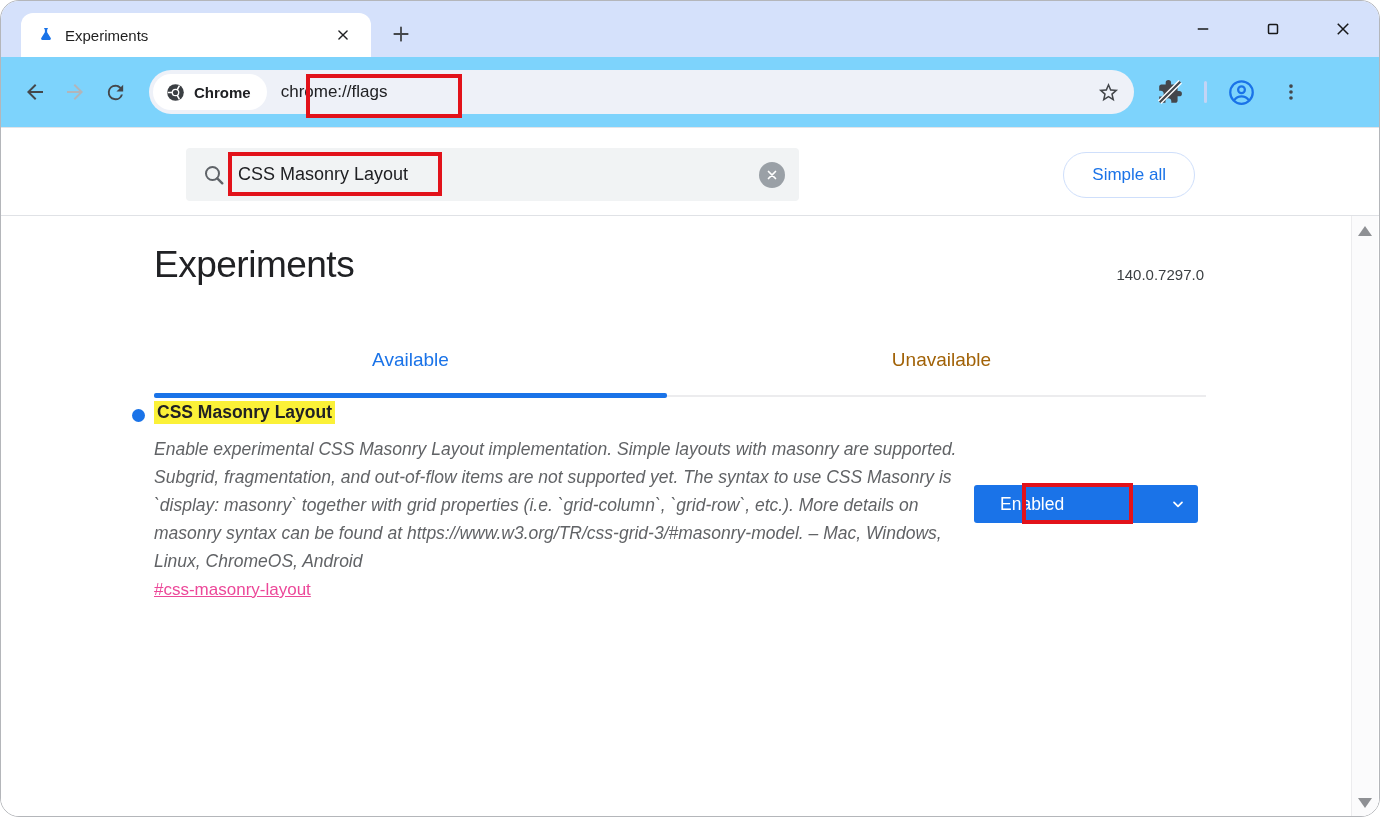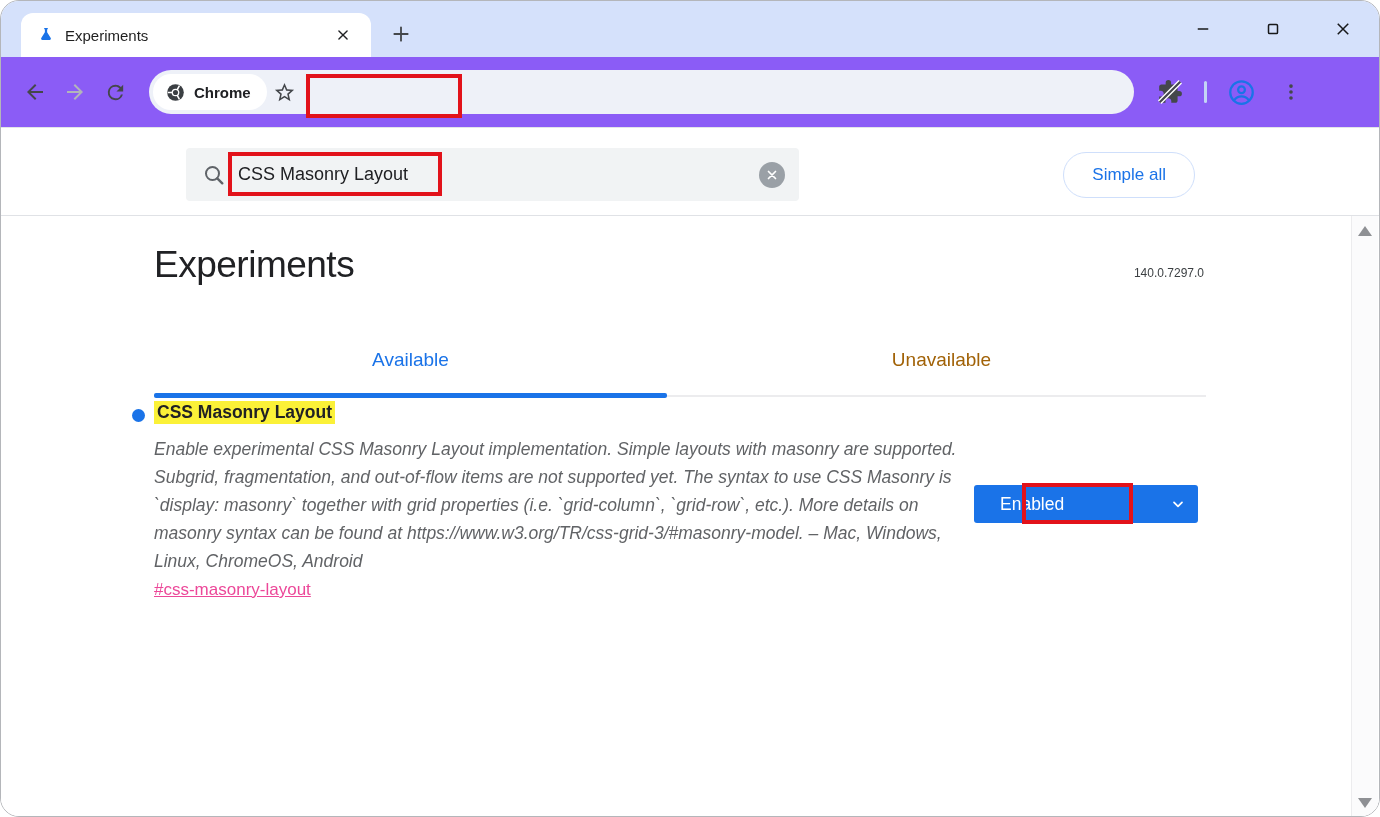--- a/index.html
+++ b/index.html
@@ -15,21 +15,21 @@
     background: #fff; border-radius: 12px 12px 0 0;
     display: flex; align-items: center; padding: 0 14px 0 16px;
   }
   .tab-title { font-size: 15px; color: #1f1f1f; margin-left: 10px; flex: 1; }
   .tab-close { width: 28px; height: 28px; border-radius: 50%; display: flex; align-items: center; justify-content: center; cursor: pointer; }
   .newtab-btn { position: absolute; left: 384px; top: 17px; width: 32px; height: 32px; display: flex; align-items: center; justify-content: center; border-radius: 50%; }
   .win-controls { position: absolute; right: 14px; top: 0; height: 56px; display: flex; align-items: center; gap: 26px; }
   .win-btn { width: 44px; height: 40px; display: flex; align-items: center; justify-content: center; }
   
   .toolbar {
-    position: absolute; left: 0; top: 56px; width: 100%; height: 71px; background: #8b5cf6;
+    position: absolute; left: 0; top: 56px; width: 100%; height: 71px; background: #7dd3fc;
     border-bottom: 1px solid #e2e4e8; display: flex; align-items: center;
   }
   .nav-btn { width: 40px; height: 40px; display: flex; align-items: center; justify-content: center; border-radius: 50%; }
   .nav-btn.back { margin-left: 14px; }
   .nav-btn.reload { margin-right: 14px; }
   .omnibox {
     position: relative; width: 985px; height: 44px; border-radius: 22px; background: #eef1f8;
     display: flex; align-items: center; padding: 0 8px 0 4px;
   }
   .site-badge {
@@ -61,21 +61,21 @@
   
   .content { position: absolute; left: 0; top: 215px; width: 100%; height: 602px; background: #fff; }
   .scrollbar {
     position: absolute; right: 1px; top: 0; width: 27px; height: 100%;
     background: #fbfbfc; border-left: 1px solid #ececee;
   }
   .scroll-arrow-up, .scroll-arrow-down { position: absolute; left: 6px; width: 0; height: 0; }
   .scroll-arrow-up { top: 10px; border-left: 7px solid transparent; border-right: 7px solid transparent; border-bottom: 10px solid #8e9094; }
   .scroll-arrow-down { bottom: 10px; border-left: 7px solid transparent; border-right: 7px solid transparent; border-top: 10px solid #8e9094; }
   .page-title { position: absolute; left: 153px; top: 28px; font-size: 37px; font-weight: 300; color: #202124; letter-spacing: -0.5px; }
-  .version { position: absolute; right: 175px; top: 50px; font-size: 12px; color: #3c4043; }
+  .version { position: absolute; right: 175px; top: 50px; font-size: 15px; color: #3c4043; }
   .flag-tabs { position: absolute; left: 153px; top: 115px; width: 1052px; height: 68px; }
   .flag-tab { position: absolute; top: 18px; width: 513px; text-align: center; font-size: 19px; font-weight: 400; cursor: pointer; }
   .flag-tab.available { left: 0; color: #1a73e8; }
   .flag-tab.unavailable { right: 8px; color: #a16207; }
   .tabs-baseline { position: absolute; left: 0; top: 64px; width: 1052px; height: 2px; background: #ececee; }
   .tabs-indicator { position: absolute; left: 0; top: 62px; width: 513px; height: 5px; background: #1a73e8; border-radius: 2px; }
   .flag-bullet { position: absolute; left: 131px; top: 193px; width: 13px; height: 13px; border-radius: 50%; background: #1a73e8; }
   .flag-title { position: absolute; left: 153px; top: 186px; font-size: 17.5px; font-weight: 700; color: #202124; }
   .flag-title span { background: #fbf138; padding: 1px 3px 2px 3px; }
   .flag-desc {
@@ -161,20 +161,21 @@
         <span>
           <svg width="21" height="21" viewBox="0 0 24 24">
             <circle cx="12" cy="12" r="9.5" fill="#3b3f43"></circle>
             <path d="M13.8 8.9L16.5 4.2M8.4 12H3M13.8 15.1l2.7 4.7" stroke="#ffffff" stroke-width="1.8"></path>
             <circle cx="12" cy="12" r="4.4" fill="#ffffff"></circle>
             <circle cx="12" cy="12" r="2.9" fill="#3b3f43"></circle>
           </svg>
         </span>
         <span class="site-badge-label">Chrome</span>
       </div>
+      <span class="url-text">chrome://flags</span>
       <div class="star-btn">
         <svg width="23" height="23" viewBox="0 0 24 24">
             <path d="M22 9.24l-7.19-.62L12 2 9.19 8.63 2 9.24l5.46 4.73L5.82 21 12 17.27 18.18 21l-1.63-7.03L22 9.24zM12 15.4l-3.76 2.27 1-4.28-3.32-2.88 4.38-.38L12 6.1l1.71 4.04 4.38.38-3.32 2.88 1 4.28L12 15.4z" fill="#44474b"></path>
           </svg>
       </div>
     </div>
     <div class="toolbar-right">
       <div class="tb-icon">
         <svg width="26" height="26" viewBox="0 0 24 24">
           <path d="M20.5 11H19V7c0-1.1-.9-2-2-2h-4V3.5a2.5 2.5 0 0 0-5 0V5H4c-1.1 0-1.99.9-1.99 2v3.8H3.5c1.49 0 2.7 1.21 2.7 2.7s-1.21 2.7-2.7 2.7H2V20c0 1.1.9 2 2 2h3.8v-1.5c0-1.49 1.21-2.7 2.7-2.7 1.49 0 2.7 1.21 2.7 2.7V22H17c1.1 0 2-.9 2-2v-4h1.5a2.5 2.5 0 0 0 0-5z" fill="#44474b"></path>

